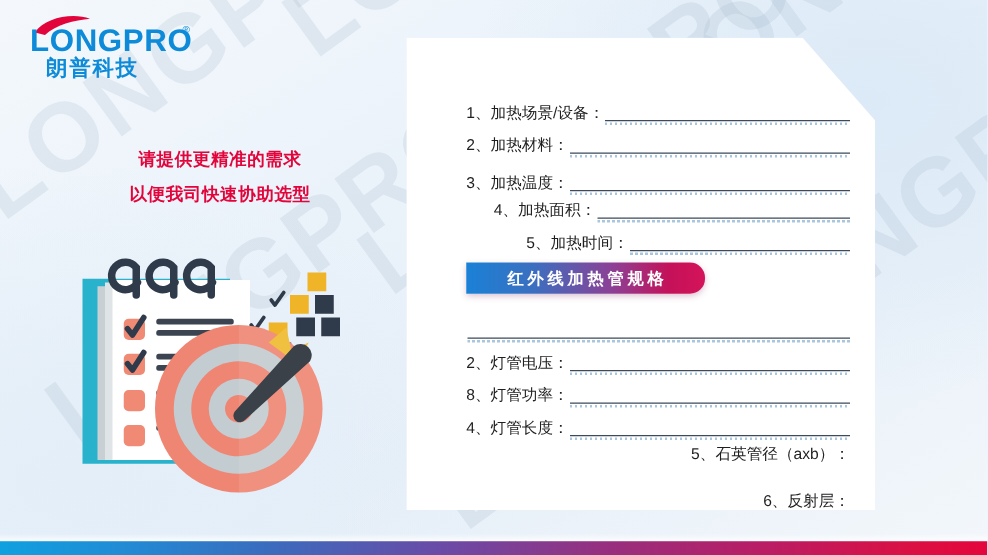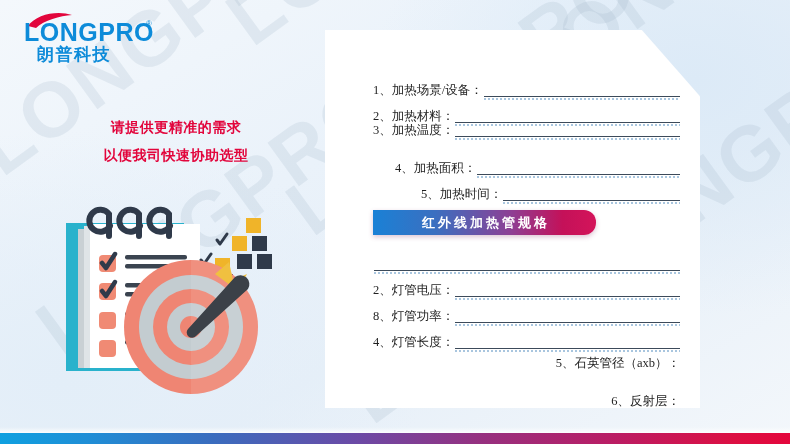--- a/index.html
+++ b/index.html
@@ -53,38 +53,38 @@
     filter:drop-shadow(3px 4px 9px rgba(120,150,180,.30));
   }
   .card-inner{position:absolute;inset:0;}
 
   .field{
     position:absolute;left:48px;right:20px;height:22px;
     display:flex;align-items:flex-end;
   }
   .field .lbl{
     font-size:12.5px;color:#1f1f1f;white-space:nowrap;
-    font-family:Liberation Serif, serif;
+    font-family:Liberation Sans, sans-serif;
     line-height:15px;padding-bottom:2px;
   }
   .field .rule{
     flex:1;height:8px;margin-left:1px;position:relative;
   }
   .field .rule:before{
     content:"";position:absolute;left:0;right:0;bottom:3px;height:1px;
     background:#3c4a5a;
   }
   .field .rule:after{
     content:"";position:absolute;left:0;right:0;bottom:0px;height:2px;
     background-image:repeating-linear-gradient(to right,#a9c6df 0 2px,transparent 2px 4px);
   }
 
   
   .banner{
-    position:absolute;left:48px;top:180px;width:223px;height:25px;
+    position:absolute;left:48px;top:180px;width:191px;height:25px;
     background:linear-gradient(to right,#1a81d6 0%,#3b6fc0 28%,#8e3f94 62%,#c41159 85%,#d4145a 100%);
     border-radius:0 12px 12px 0;
     display:flex;align-items:center;justify-content:center;
     box-shadow:0 2px 5px rgba(140,60,110,.30);
   }
   .banner span{
     color:#fff;font-weight:700;font-size:13px;letter-spacing:3px;
     font-family:"DejaVu Sans","Liberation Sans",sans-serif;
     text-indent:3px;
   }
@@ -206,21 +206,21 @@
     <div class="card-inner">
 
       <div class="field" style="top:48px;">
         <span class="lbl">1、加热场景/设备：</span>
         <span class="rule"></span>
       </div>
       <div class="field" style="top:74px;">
         <span class="lbl">2、加热材料：</span>
         <span class="rule"></span>
       </div>
-      <div class="field" style="top:88px;">
+      <div class="field" style="top:104px;">
         <span class="lbl">3、加热温度：</span>
         <span class="rule"></span>
       </div>
       <div class="field" style="top:126px;margin-left:22px;">
         <span class="lbl">4、加热面积：</span>
         <span class="rule"></span>
       </div>
       <div class="field" style="top:152px;margin-left:48px;">
         <span class="lbl">5、加热时间：</span>
         <span class="rule"></span>

